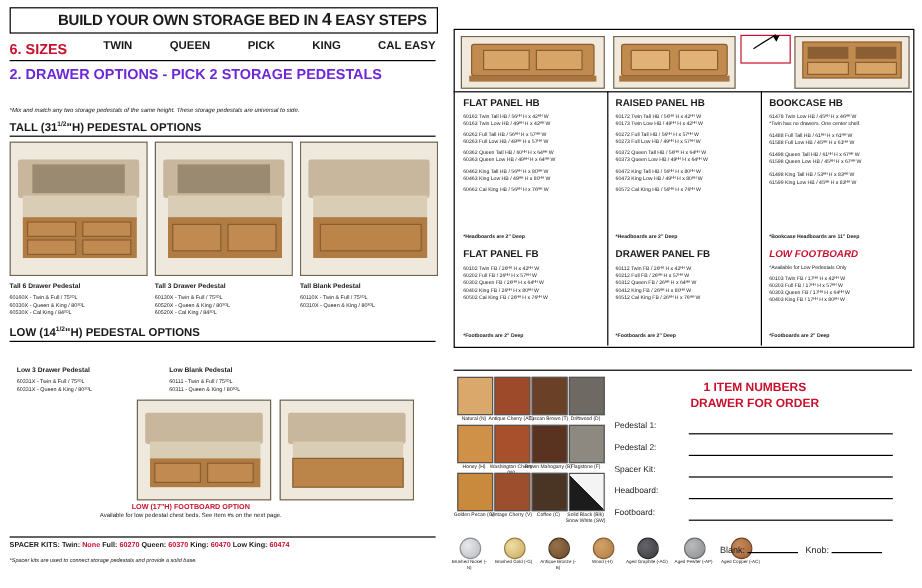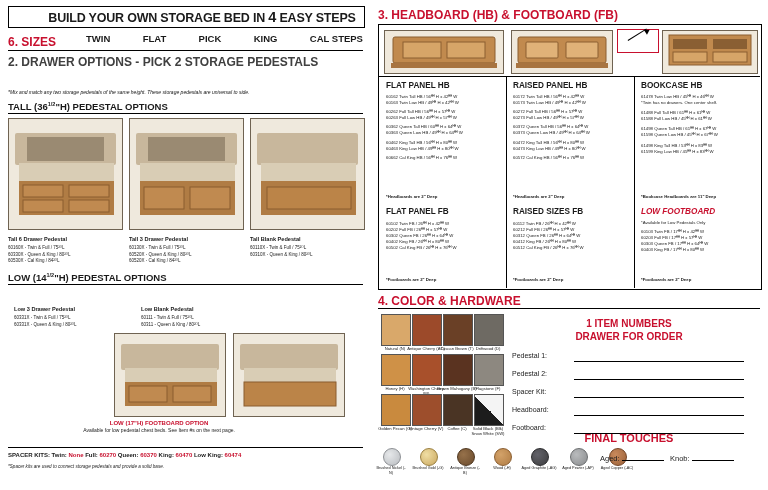--- a/index.html
+++ b/index.html
@@ -23,21 +23,21 @@
   #title-bar .t .big{font-size:14.5px;}
 
   
   #sec1{position:absolute;left:8px;top:32px;width:355px;}
   #sec1 .h{font-size:12px;font-weight:bold;color:#c8102e;display:inline-block;}
   #sec1-sizes{position:absolute;left:78px;top:1px;width:277px;display:flex;justify-content:space-between;}
   #sec1-sizes span{font-size:9.5px;font-weight:bold;}
   #sec1-rule{position:absolute;left:8px;top:50px;width:355px;height:1.4px;background:#000;}
 
   
-  #sec2-h{position:absolute;left:8px;top:55px;font-size:12px;font-weight:bold;color:#404040;}
+  #sec2-h{position:absolute;left:8px;top:55px;font-size:12px;font-weight:bold;color:#6d28d9;}
   #sec2-note{position:absolute;left:8px;top:89px;width:352px;font-size:5px;font-style:italic;line-height:1.3;color:#111;}
   #tall-h{position:absolute;left:8px;top:101px;font-size:9.5px;font-weight:bold;}
   #tall-h sup{font-size:5.5px;}
   #tall-rule{position:absolute;left:8px;top:113px;width:355px;height:1px;background:#000;}
 
   .bedimg{position:absolute;background:#e8e2d6;border:1px solid #6f6352;}
   .cap{position:absolute;font-size:5.6px;font-weight:bold;}
   .subcap{position:absolute;font-size:4.5px;line-height:1.45;}
 
   #low-h{position:absolute;left:8px;top:272px;font-size:9.5px;font-weight:bold;}
@@ -92,33 +92,33 @@
   <div id="title-bar">
     <div class="t">
       <span>BUILD YOUR OWN STORAGE BED IN </span><span class="big">4</span><span> EASY STEPS</span>
     </div>
   </div>
 
   <div id="sec1">
     <span class="h">6. SIZES</span>
     <div id="sec1-sizes">
       <span>TWIN</span>
-      <span>FLAT</span>
+      <span>QUEEN</span>
       <span>PICK</span>
       <span>KING</span>
-      <span>CAL STEPS</span>
+      <span>CAL EASY</span>
     </div>
   </div>
   <div id="sec1-rule"></div>
 
   <div id="sec2-h">2. DRAWER OPTIONS - PICK 2 STORAGE PEDESTALS</div>
   <div id="sec2-note">*Mix and match any two storage pedestals of the same height. These storage pedestals are universal to side.</div>
 
   <div id="tall-h">
-    <span>TALL (36</span><sup>1/2</sup><span>"H) PEDESTAL OPTIONS</span>
+    <span>TALL (31</span><sup>1/2</sup><span>"H) PEDESTAL OPTIONS</span>
   </div>
   <div id="tall-rule"></div>
 
   <div class="bedimg" style="left:8px;top:118px;width:113px;height:110px;">
     <svg width="113" height="110" viewBox="0 0 113 110">
       <rect x="0" y="0" width="113" height="110" fill="#efe9dd"></rect>
       <rect x="6" y="14" width="101" height="32" rx="2" fill="#c8b79c"></rect>
       <rect x="10" y="44" width="95" height="20" fill="#d9cdb5"></rect>
       <rect x="10" y="62" width="95" height="34" fill="#b07c44"></rect>
       <rect x="14" y="66" width="40" height="12" fill="#c08a50" stroke="#8a5d2f"></rect>
@@ -219,21 +219,20 @@
     <span class="v">60270</span>
     <span>Queen:</span>
     <span class="v">60370</span>
     <span>King:</span>
     <span class="v">60470</span>
     <span>Low King:</span>
     <span class="v">60474</span>
   </div>
   <div id="spacer-note">*Spacer kits are used to connect storage pedestals and provide a solid base.</div>
 
-  <div id="sec3-h">3. HEADBOARD (HB) &amp; FOOTBOARD (FB)</div>
   <div id="sec3-box"></div>
 
   <div class="hb-photo" style="left:384px;top:30px;width:118px;height:42px;">
     <svg width="118" height="42" viewBox="0 0 118 42">
       <rect width="118" height="42" fill="#f0e9dc"></rect>
       <rect x="8" y="6" width="102" height="26" rx="2" fill="#c18a4e" stroke="#8b5e30"></rect>
       <rect x="18" y="11" width="38" height="16" fill="#d7a568" stroke="#8b5e30"></rect>
       <rect x="62" y="11" width="38" height="16" fill="#d7a568" stroke="#8b5e30"></rect>
       <rect x="6" y="32" width="106" height="5" fill="#a87440"></rect>
     </svg>
@@ -302,21 +301,21 @@
     <div style="height:3px"></div>
     <div>60372  Queen Tall HB / 56ᴴᴴ H x 64ᴴᴴ W</div>
     <div>60373  Queen Low HB / 49ᴴᴴ H x 64ᴴᴴ W</div>
     <div style="height:3px"></div>
     <div>60472  King Tall HB / 56ᴴᴴ H x 80ᴴᴴ W</div>
     <div>60473  King Low HB / 49ᴴᴴ H x 80ᴴᴴ W</div>
     <div style="height:3px"></div>
     <div>60572  Cal King HB / 56ᴴᴴ H x 76ᴴᴴ W</div>
   </div>
   <div class="deepnote" style="left:513px;top:194px;">*Headboards are 2" Deep</div>
-  <div class="colhead" style="left:513px;top:207px;">RAISED SIZES FB</div>
+  <div class="colhead" style="left:513px;top:207px;">DRAWER PANEL FB</div>
   <div class="listwrap itemline" style="left:513px;top:221px;width:118px;">
     <div>60112  Twin FB / 26ᴴᴴ H x 42ᴴᴴ W</div>
     <div>60212  Full FB / 26ᴴᴴ H x 57ᴴᴴ W</div>
     <div>60312  Queen FB / 26ᴴᴴ H x 64ᴴᴴ W</div>
     <div>60412  King FB / 26ᴴᴴ H x 80ᴴᴴ W</div>
     <div>60512  Cal King FB / 26ᴴᴴ H x 76ᴴᴴ W</div>
   </div>
   <div class="deepnote" style="left:513px;top:277px;">*Footboards are 2" Deep</div>
 
   <div class="colhead" style="left:641px;top:81px;">BOOKCASE HB</div>
@@ -337,21 +336,20 @@
   <div class="colhead red" style="left:641px;top:207px;">LOW FOOTBOARD</div>
   <div class="itemline" style="position:absolute;left:641px;top:220px;width:116px;">*Available for Low Pedestals Only</div>
   <div class="listwrap itemline" style="left:641px;top:229px;width:116px;">
     <div>60103  Twin FB / 17ᴴᴴ H x 42ᴴᴴ W</div>
     <div>60203  Full FB / 17ᴴᴴ H x 57ᴴᴴ W</div>
     <div>60303  Queen FB / 17ᴴᴴ H x 64ᴴᴴ W</div>
     <div>60403  King FB / 17ᴴᴴ H x 80ᴴᴴ W</div>
   </div>
   <div class="deepnote" style="left:641px;top:277px;">*Footboards are 2" Deep</div>
 
-  <div id="sec4-h">4. COLOR &amp; HARDWARE</div>
   <div id="sec4-rule"></div>
 
   <div class="swatch" style="left:381px;top:314px;width:28px;height:30px;background:#d9a86a;"></div>
   <div class="swlab" style="left:376px;top:346px;width:38px;">Natural (N)</div>
   <div class="swatch" style="left:412px;top:314px;width:28px;height:30px;background:#9c4a2a;"></div>
   <div class="swlab" style="left:407px;top:346px;width:38px;">Antique Cherry (AC)</div>
   <div class="swatch" style="left:443px;top:314px;width:28px;height:30px;background:#6a4026;"></div>
   <div class="swlab" style="left:438px;top:346px;width:38px;">Tuscan Brown (T)</div>
   <div class="swatch" style="left:474px;top:314px;width:28px;height:30px;background:#6e6a63;"></div>
   <div class="swlab" style="left:469px;top:346px;width:38px;">Driftwood (D)</div>
@@ -398,22 +396,21 @@
   <div class="ofline" style="left:574px;top:361px;width:170px;"></div>
   <div class="ofrow" style="left:512px;top:370px;">Pedestal 2:</div>
   <div class="ofline" style="left:574px;top:379px;width:170px;"></div>
   <div class="ofrow" style="left:512px;top:388px;">Spacer Kit:</div>
   <div class="ofline" style="left:574px;top:397px;width:170px;"></div>
   <div class="ofrow" style="left:512px;top:406px;">Headboard:</div>
   <div class="ofline" style="left:574px;top:415px;width:170px;"></div>
   <div class="ofrow" style="left:512px;top:424px;">Footboard:</div>
   <div class="ofline" style="left:574px;top:433px;width:170px;"></div>
 
-  <div id="final-h">FINAL TOUCHES</div>
   <div id="final-row">
-    <span>Aged:</span>
+    <span>Blank:</span>
     <span style="display:inline-block;width:42px;border-bottom:1px solid #000;"></span>
     &nbsp;
     <span>Knob:</span>
     <span style="display:inline-block;width:42px;border-bottom:1px solid #000;"></span>
   </div>
 
 </div>
 
 </body></html>

